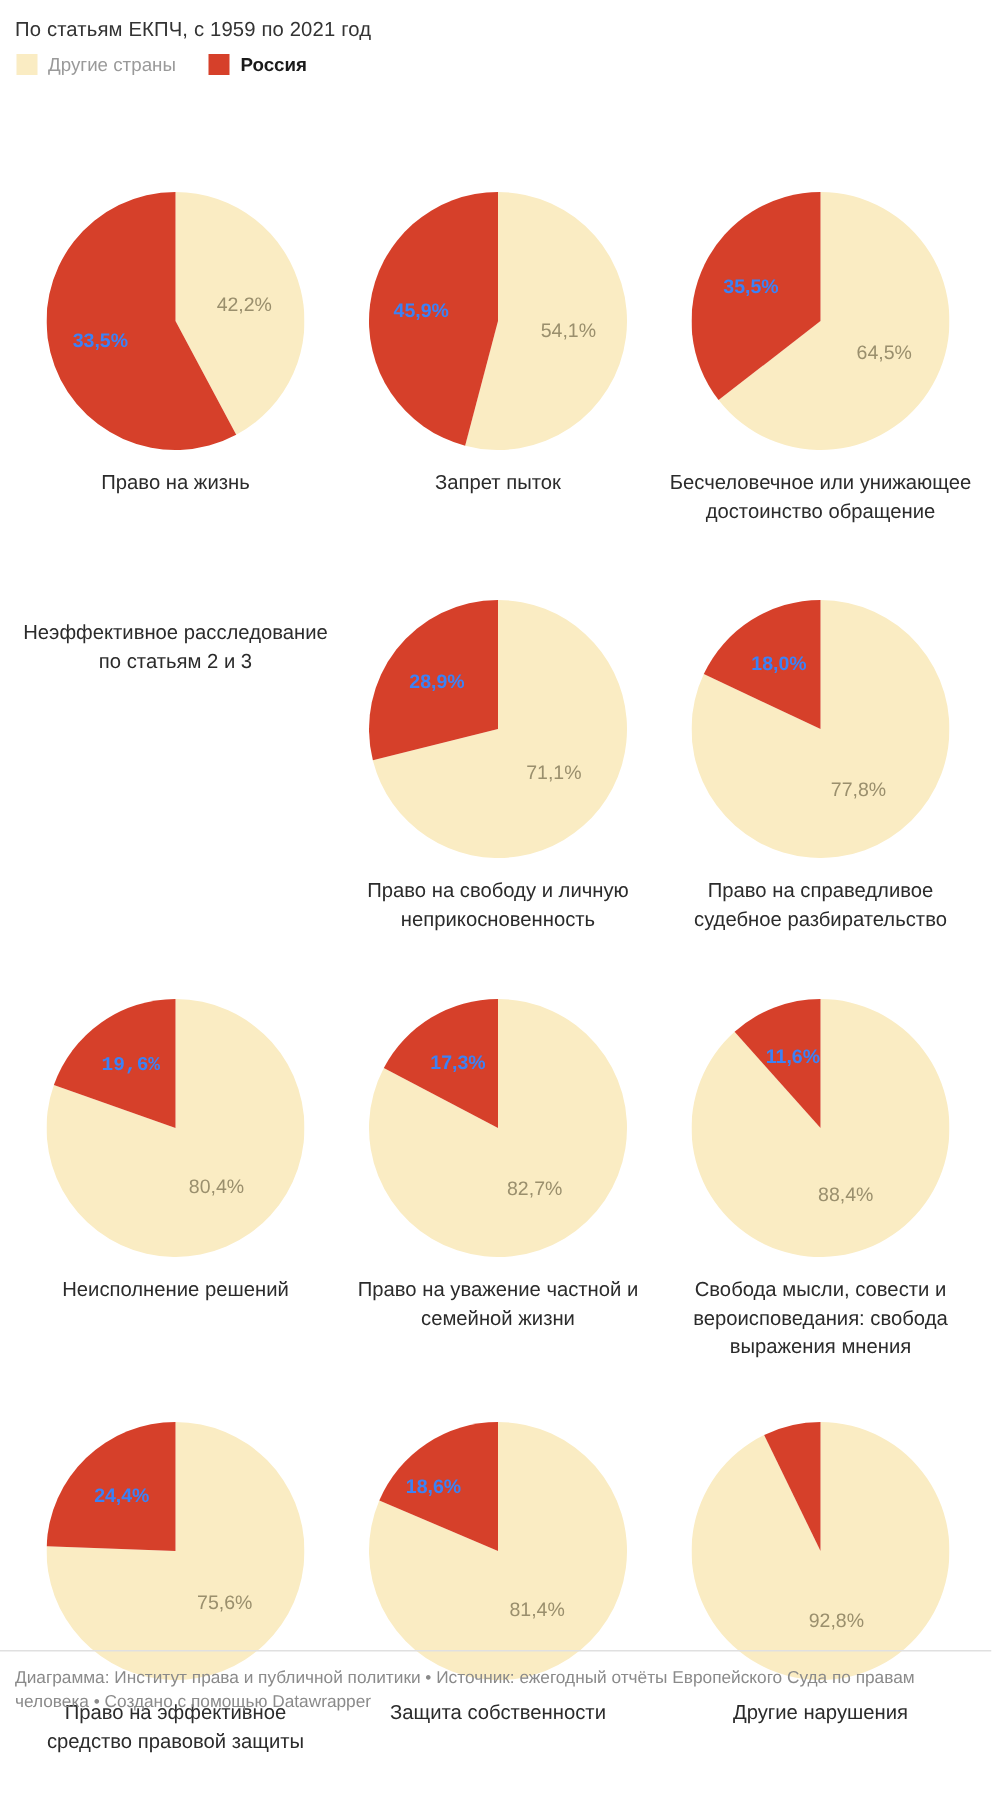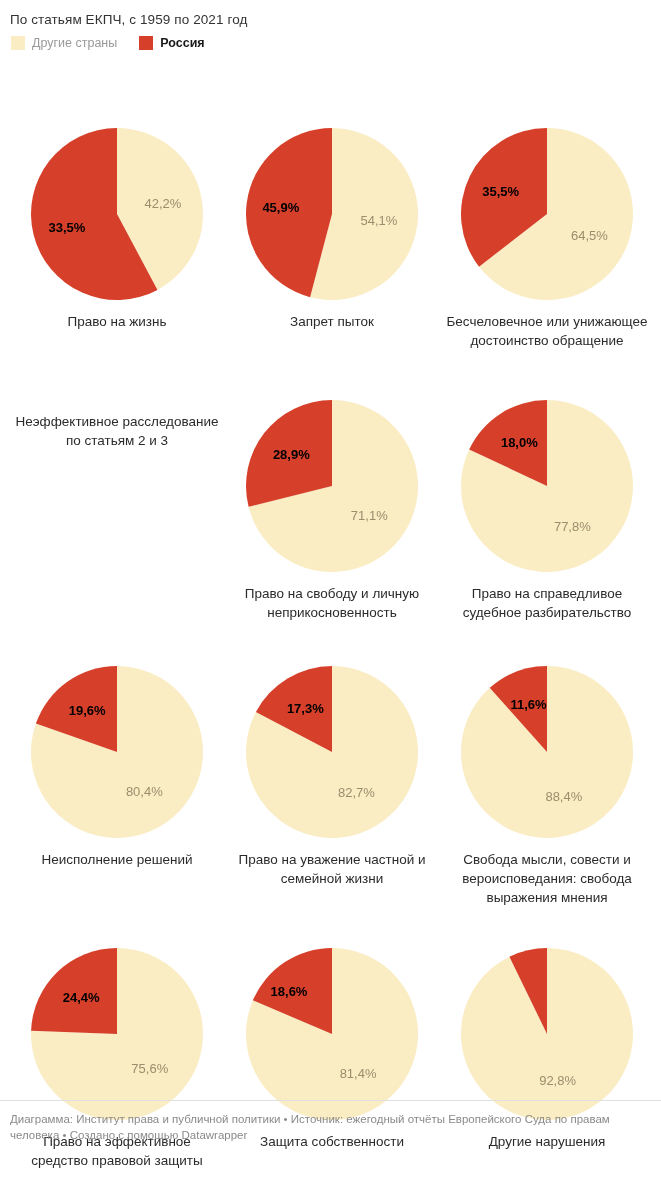--- a/index.html
+++ b/index.html
@@ -73,21 +73,21 @@
   .pie-wrap svg { display: block; width: 172px; height: 172px; }
 
   .pie-label {
     position: absolute;
     font-size: 13px;
     font-weight: 700;
     white-space: nowrap;
     transform: translate(-50%, -50%);
     pointer-events: none;
   }
-  .pie-label.on-red   { color: #000000; font-weight: 700; }
+  .pie-label.on-red   { color: #3b82f6; font-weight: 700; }
   .pie-label.on-cream { color: #9a8f6d; font-weight: 400; }
 
   .pie-caption {
     margin-top: 12px;
     font-size: 13.5px;
     line-height: 19px;
     color: #2b2b2b;
     padding: 0 6px;
   }
 
@@ -183,21 +183,21 @@
         <div class="pie-label on-cream" style="left: 111.345px; top: 125.937px;">77,8%</div>
       </div>
       <div class="pie-caption">Право на справедливое судебное разбирательство</div>
     </div>
     <div class="pie-cell" style="left: 7px; top: 616px;">
       <div class="pie-wrap">
         <svg viewBox="0 0 172 172">
           <path d="M 86 86 L 4.902813913213663 57.377519171023124 A 86 86 0 1 0 86.00000000000003 0 Z" fill="#faecc3"></path>
           <path d="M 86 86 L 86 0 A 86 86 0 0 0 4.902813913213663 57.377519171023124 Z" fill="#d6402a"></path>
         </svg>
-        <div class="pie-label on-red" style="left: 56.1972px; top: 43.8769px;">19,6%</div>
+        <div class="pie-label on-red" style="left: 56.1972px; top: 43.8769px; font-family: Liberation Mono, monospace;">19,6%</div>
         <div class="pie-label on-cream" style="left: 113.319px; top: 124.613px;">80,4%</div>
       </div>
       <div class="pie-caption">Неисполнение решений</div>
     </div>
     <div class="pie-cell" style="left: 222px; top: 616px;">
       <div class="pie-wrap">
         <svg viewBox="0 0 172 172">
           <path d="M 86 86 L 9.870107225408859 45.99700728533857 A 86 86 0 1 0 86.00000000000003 0 Z" fill="#faecc3"></path>
           <path d="M 86 86 L 86 0 A 86 86 0 0 0 9.870107225408859 45.99700728533857 Z" fill="#d6402a"></path>
         </svg>

